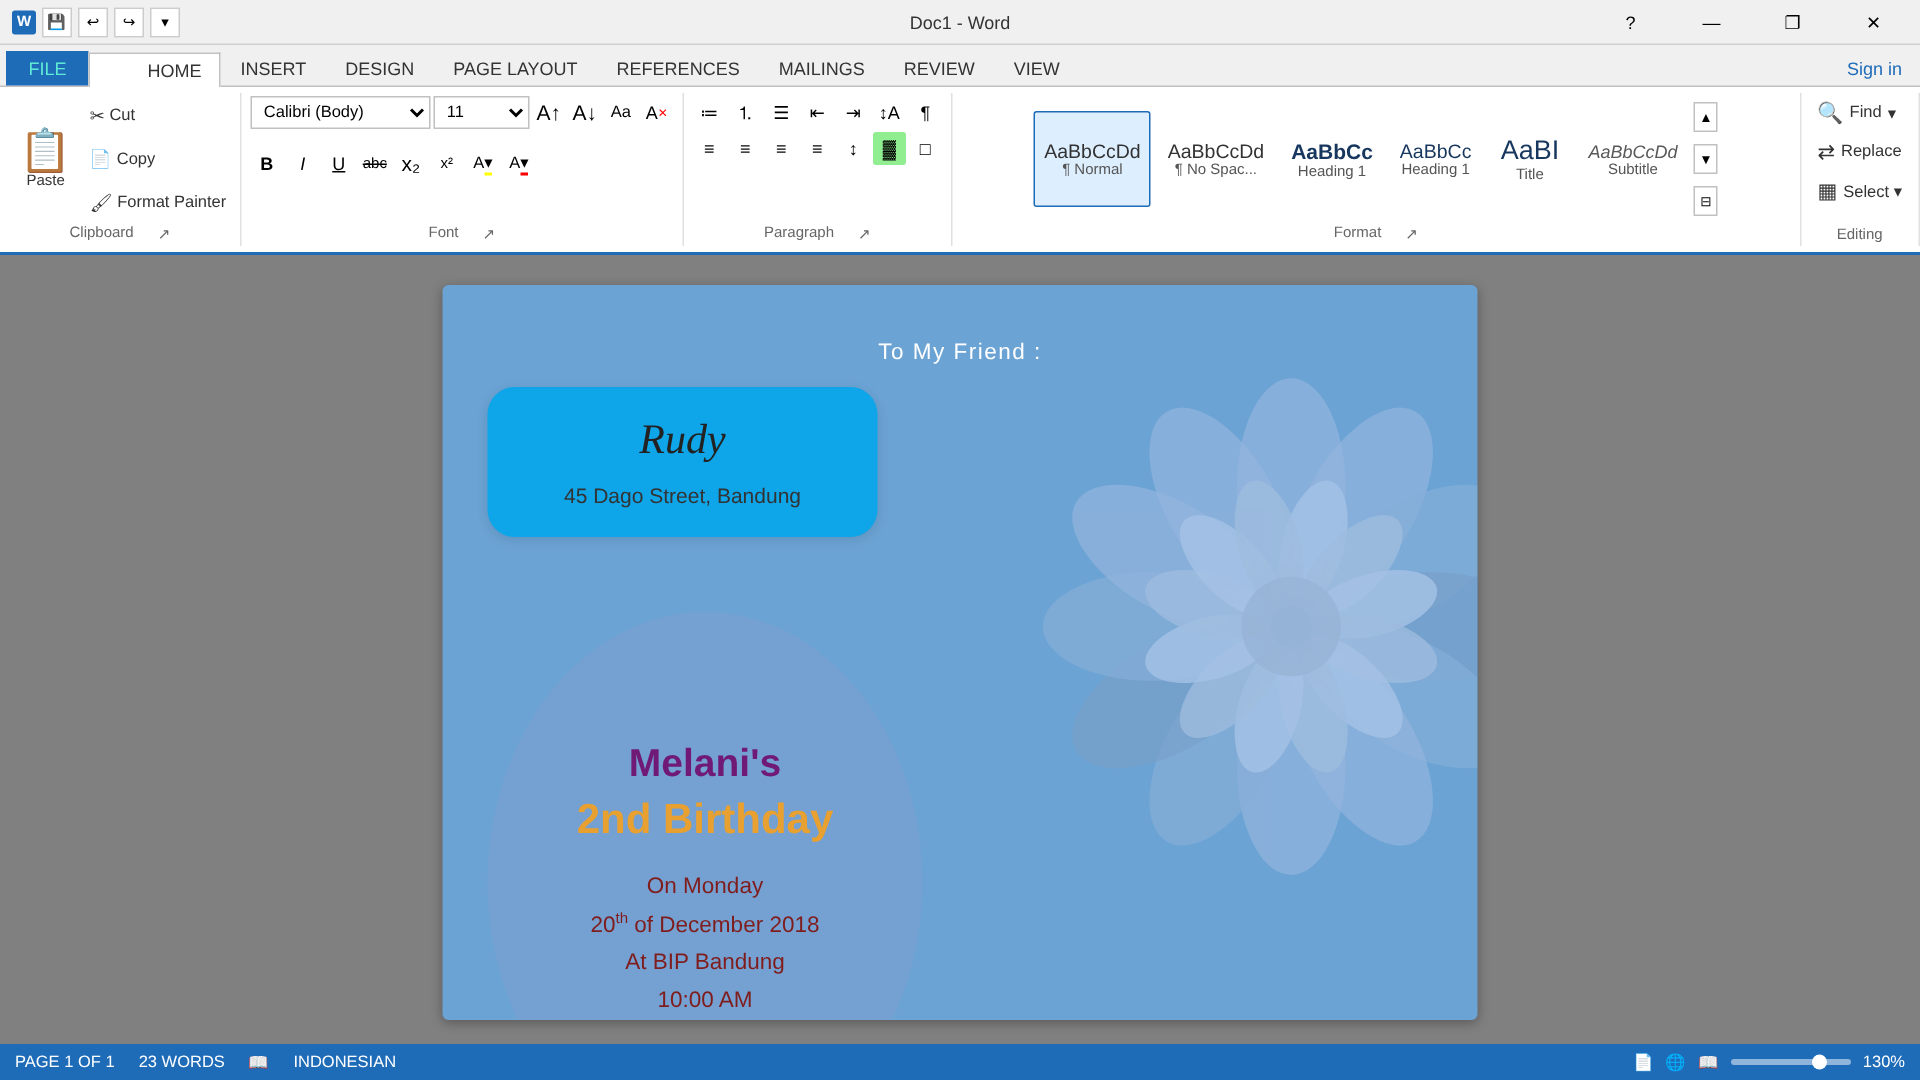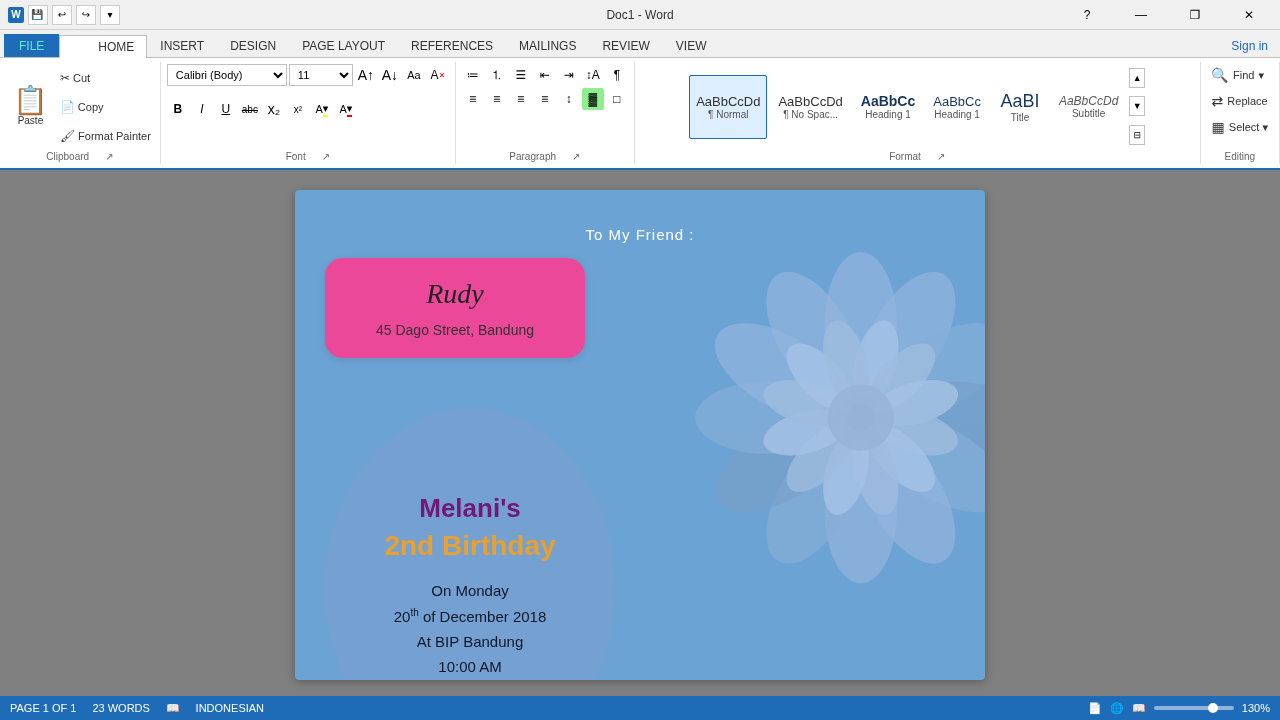--- a/index.html
+++ b/index.html
@@ -115,37 +115,37 @@
     .doc-area { flex: 1; background: #808080; overflow: auto; display: flex; flex-direction: column; align-items: center; padding: 20px 0; }
     .document {
       width: 690px; min-height: 490px; background: #6ba3d4;
       box-shadow: 0 2px 8px rgba(0,0,0,0.3); position: relative; border-radius: 4px;
       overflow: hidden; padding: 36px 30px 30px 30px;
     }
 
     
     .flower-bg { position: absolute; right: 0; top: 0; bottom: 0; width: 60%; opacity: 0.85; }
     .address-card {
-      background: #ec4899; border-radius: 18px; padding: 20px 30px 20px 30px;
+      background: #0ea5e9; border-radius: 18px; padding: 20px 30px 20px 30px;
       display: inline-block; min-width: 260px; margin-bottom: 30px;
       box-shadow: 0 2px 8px rgba(0,0,0,0.1); position: relative; z-index: 2;
     }
     .address-name { font-family: 'Brush Script MT', cursive, Georgia, serif; font-style: italic; font-size: 28px; text-align: center; margin-bottom: 12px; color: #222; }
     .address-line { font-size: 14px; text-align: center; color: #333; }
 
     
     .invite-oval {
       width: 290px; height: 360px; background: rgba(120,160,210,0.75);
       border-radius: 50%; position: relative; z-index: 2;
       display: flex; flex-direction: column; align-items: center; justify-content: center;
       padding: 20px;
     }
     .invite-name { font-size: 26px; color: #701a75; font-weight: bold; margin-bottom: 6px; font-family: Arial, sans-serif; }
     .invite-birthday { font-size: 28px; color: #e8a030; font-weight: bold; margin-bottom: 20px; font-family: Arial, sans-serif; }
-    .invite-detail { font-size: 15px; color: #0f172a; text-align: center; margin-bottom: 8px; }
+    .invite-detail { font-size: 15px; color: #7f1d1d; text-align: center; margin-bottom: 8px; }
 
     
     .status-bar {
       height: 24px; background: #1e6bb8; color: white; display: flex; align-items: center;
       justify-content: space-between; padding: 0 10px; font-size: 11px;
     }
     .status-left { display: flex; align-items: center; gap: 16px; }
     .status-right { display: flex; align-items: center; gap: 8px; }
     .zoom-slider { width: 80px; height: 4px; background: rgba(255,255,255,0.5); border-radius: 2px; position: relative; }
     .zoom-thumb { width: 10px; height: 10px; background: white; border-radius: 50%; position: absolute; top: -3px; left: 68%; }

